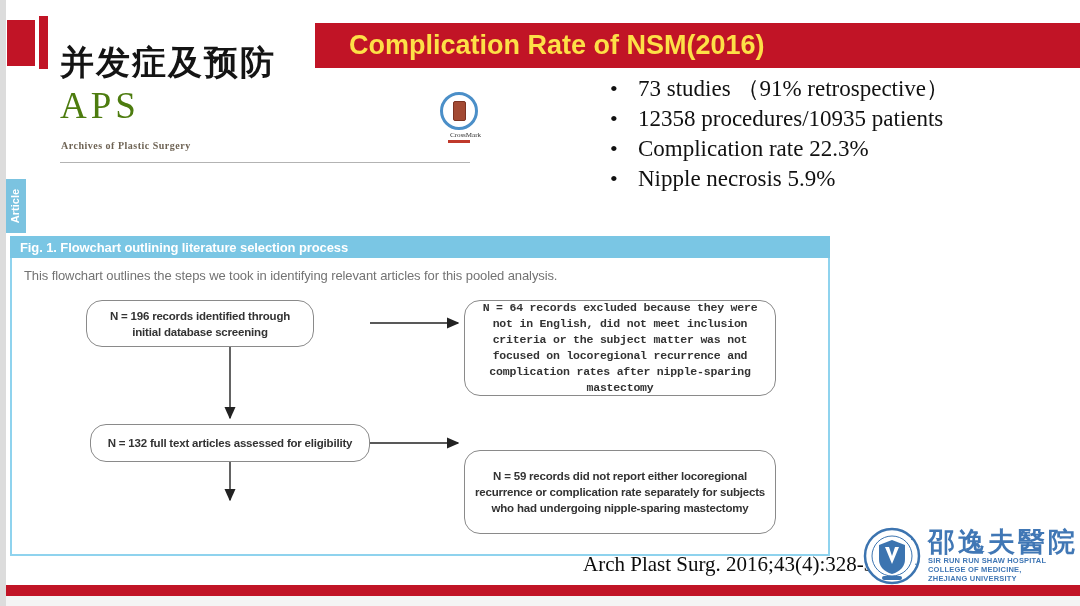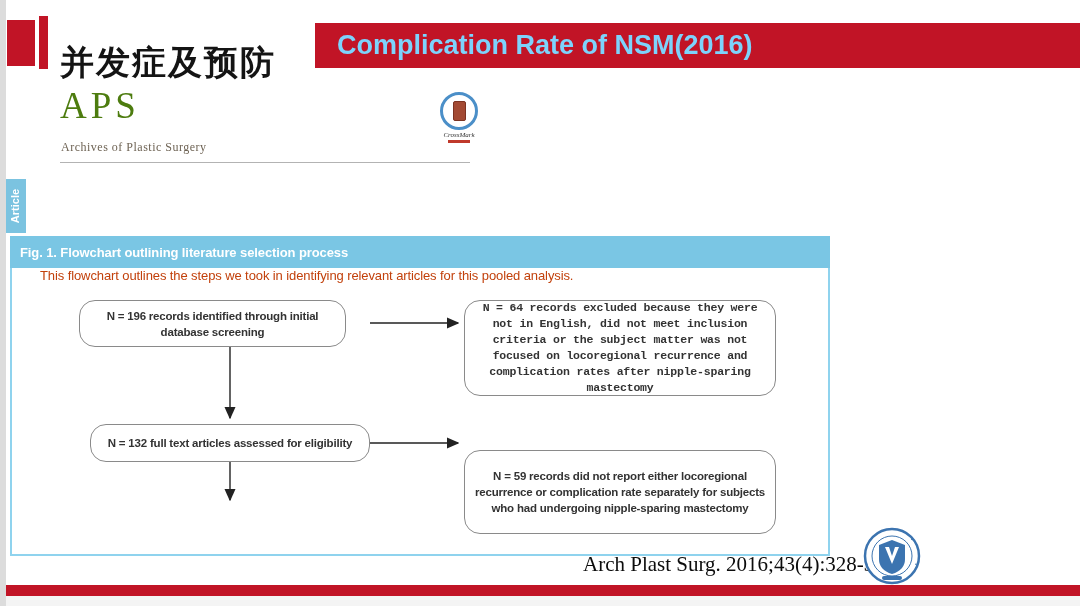--- a/index.html
+++ b/index.html
@@ -8,59 +8,59 @@
   .left-edge{position:absolute;left:0;top:0;width:6px;height:606px;background:#dcdcdc;}
   .bottom-gap{position:absolute;left:0;top:596px;width:1080px;height:10px;background:#f4f4f4;}
 
   
   .marker-square{position:absolute;left:7px;top:20px;width:28px;height:46px;background:#C11426;}
   .marker-bar{position:absolute;left:39px;top:16px;width:9px;height:53px;background:#C11426;}
   .section-title{position:absolute;left:60px;top:40px;font-family:Liberation Sans, sans-serif;
                  font-weight:bold;font-size:34px;color:#141414;letter-spacing:2px;text-align:right;}
   .banner{position:absolute;left:315px;top:23px;width:765px;height:45px;background:#C11426;
           display:flex;align-items:center;}
-  .banner span{color:#7dd3fc;font-weight:bold;font-size:27px;padding-left:22px;letter-spacing:0px;text-align:center;}
+  .banner span{color:#fde047;font-weight:bold;font-size:27px;padding-left:34px;letter-spacing:0px;text-align:center;}
 
   
   .bullets{position:absolute;left:600px;top:74px;width:460px;margin:0;padding:0;list-style:none;}
   .bullets li{position:relative;padding-left:38px;font-family:"Liberation Serif",serif;
               font-size:23px;color:#111;line-height:30px;}
   .bullets li::before{content:"•";position:absolute;left:10px;top:0;font-size:22px;color:#111;}
 
   
   .aps-logo{position:absolute;left:60px;top:78px;font-family:"Liberation Serif",serif;
             font-size:37px;color:#4d7c0f;letter-spacing:4px;line-height:56px;}
   .aps-sub{position:absolute;left:61px;top:140px;font-family:"Liberation Serif",serif;
-           font-size:12px;color:#6e6354;letter-spacing:0.5px;}
+           font-size:10px;color:#6e6354;letter-spacing:0.5px;font-weight:bold;}
   .rule{position:absolute;left:60px;top:162px;width:410px;height:1px;background:#b3b3b3;}
-  .crossmark{position:absolute;left:437px;top:92px;width:44px;text-align:center;font-style:italic;}
+  .crossmark{position:absolute;left:437px;top:92px;width:44px;text-align:right;}
   .cm-circle{width:32px;height:32px;margin:0 auto;border:3px solid #4B8FC8;border-radius:50%;
              background:#fff;display:flex;align-items:center;justify-content:center;}
   .cm-book{width:11px;height:18px;background:#A34A33;border:1px solid #7c3322;border-radius:2px;}
   .cm-label{font-size:7px;color:#333;margin-top:1px;font-family:"Liberation Serif",serif;}
   .cm-sub{width:22px;height:3px;background:#c0392b;margin:1px auto 0;}
   .article-tab{position:absolute;left:5px;top:179px;width:21px;height:54px;background:#7BC3E0;
                display:flex;align-items:center;justify-content:center;}
   .article-tab span{transform:rotate(-90deg);color:#fff;font-weight:bold;font-size:11px;white-space:nowrap;}
   .article-title{position:absolute;left:60px;top:153px;width:425px;font-family:"Liberation Serif",serif;
                  font-size:20px;line-height:24px;color:#222;}
 
   
   .figure{position:absolute;left:10px;top:236px;width:820px;height:320px;
           border:2px solid #8FD3EE;box-sizing:border-box;background:#fff;}
-  .fig-header{position:absolute;left:-2px;top:-2px;width:820px;height:32px;background:#7AC6E4;
+  .fig-header{position:absolute;left:-2px;top:-2px;width:820px;height:22px;background:#7AC6E4;
               display:flex;align-items:center;box-sizing:border-box;}
   .fig-header span{color:#fff;font-weight:bold;font-size:13px;padding-left:10px;letter-spacing:-0.1px;}
-  .fig-caption{position:absolute;left:28px;top:30px;font-size:13px;color:#c2410c;letter-spacing:-0.1px;}
+  .fig-caption{position:absolute;left:12px;top:30px;font-size:13px;color:#737373;letter-spacing:-0.1px;}
 
   .fbox{position:absolute;border:1.5px solid #8a8a8a;border-radius:16px;box-sizing:border-box;
         display:flex;align-items:center;justify-content:center;text-align:center;
         font-size:11.5px;font-weight:bold;color:#333;letter-spacing:-0.2px;line-height:16px;
         padding:2px 8px;background:#fff;}
-  .b-identified{left:67px;top:62px;width:267px;height:47px;}
+  .b-identified{left:74px;top:62px;width:228px;height:47px;}
   .b-excluded1{left:452px;top:62px;width:312px;height:96px;font-family:Liberation Mono, monospace;}
   .b-eligibility{left:78px;top:186px;width:280px;height:38px;white-space:nowrap;padding:2px 2px;}
   .b-excluded2{left:452px;top:180px;width:312px;height:84px;margin-top:32px;}
   .b-included{left:78px;top:268px;width:280px;height:38px;white-space:nowrap;}
   .flow-arrows{position:absolute;left:0;top:0;width:816px;height:316px;pointer-events:none;}
 
   
   .citation{position:absolute;left:583px;top:552px;font-family:"Liberation Serif",serif;
             font-size:21px;color:#0c0c0c;}
   .seal{position:absolute;left:862px;top:526px;width:60px;height:62px;}
@@ -76,20 +76,26 @@
 <div class="slide">
 
   <div class="marker-square"></div>
   <div class="marker-bar"></div>
   <div class="section-title">并发症及预防</div>
 
   <div class="banner">
     <span>Complication Rate of NSM(2016)</span>
   </div>
 
+  <ul class="bullets">
+    <li>73  studies （91% retrospective）</li>
+    <li>12358 procedures/10935 patients</li>
+    <li>Complication rate 22.3%</li>
+    <li>Nipple necrosis 5.9%</li>
+  </ul>
 
   <div class="aps-logo">APS</div>
   <div class="aps-sub">Archives of Plastic Surgery</div>
   <div class="rule"></div>
 
   <div class="crossmark">
     <div class="cm-circle">
       <div class="cm-book"></div>
     </div>
     <div class="cm-label">CrossMark</div>
@@ -131,17 +137,23 @@
     <circle cx="30" cy="30" r="27" fill="#ffffff" stroke="#3C74B0" stroke-width="2.5"></circle>
     <circle cx="30" cy="30" r="20" fill="#ffffff" stroke="#3C74B0" stroke-width="1"></circle>
     <path d="M30 14 L43 19 L43 33 Q43 44 30 48 Q17 44 17 33 L17 19 Z" fill="#3C74B0"></path>
     <path d="M23 21 L30 38 L37 21 L33 21 L30 30 L27 21 Z" fill="#ffffff"></path>
     <rect x="20" y="50" width="20" height="4" rx="2" fill="#3C74B0"></rect>
     <text x="8" y="16" font-size="5" fill="#3C74B0" transform="rotate(-40 8 16)">•</text>
     <text x="48" y="14" font-size="5" fill="#3C74B0" transform="rotate(40 48 14)">•</text>
     <text x="4" y="40" font-size="5" fill="#3C74B0">•</text>
     <text x="53" y="40" font-size="5" fill="#3C74B0">•</text>
   </svg>
+  <div class="hosp-text">
+    <div class="hosp-zh">邵逸夫醫院</div>
+    <div class="hosp-en">SIR RUN RUN SHAW HOSPITAL</div>
+    <div class="hosp-en">COLLEGE OF MEDICINE,</div>
+    <div class="hosp-en">ZHEJIANG UNIVERSITY</div>
+  </div>
 
   <div class="bottom-bar"></div>
   <div class="bottom-gap"></div>
   <div class="left-edge"></div>
 </div>
 
 </body></html>

